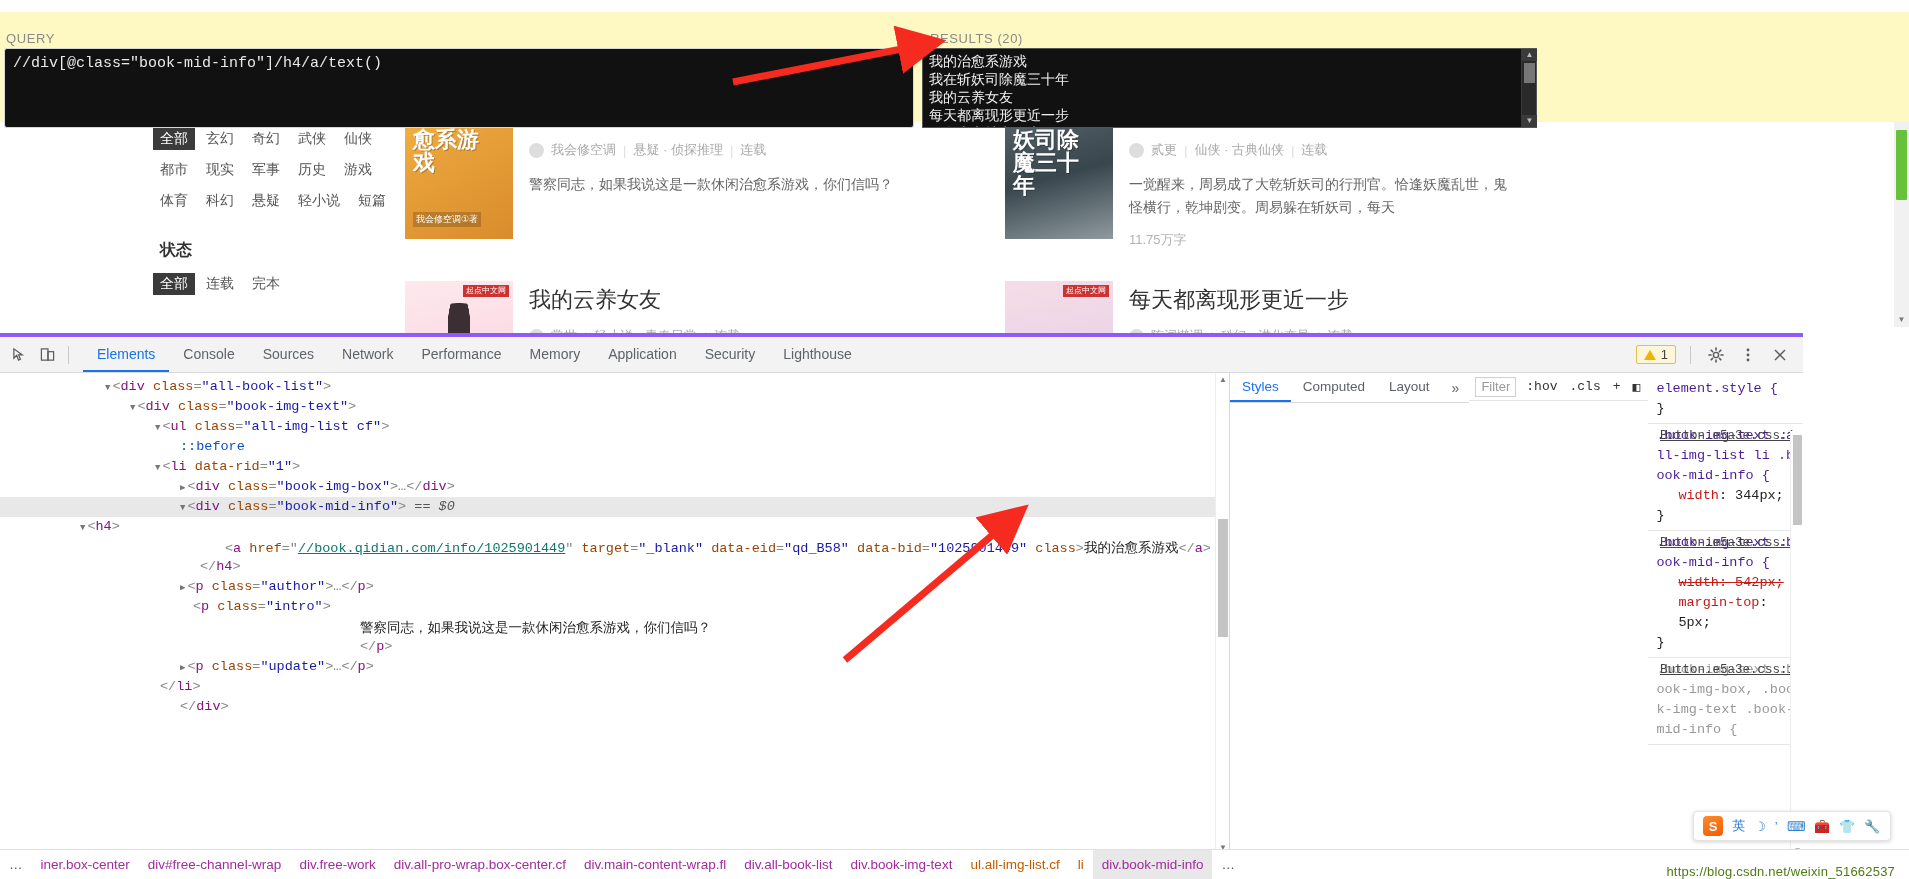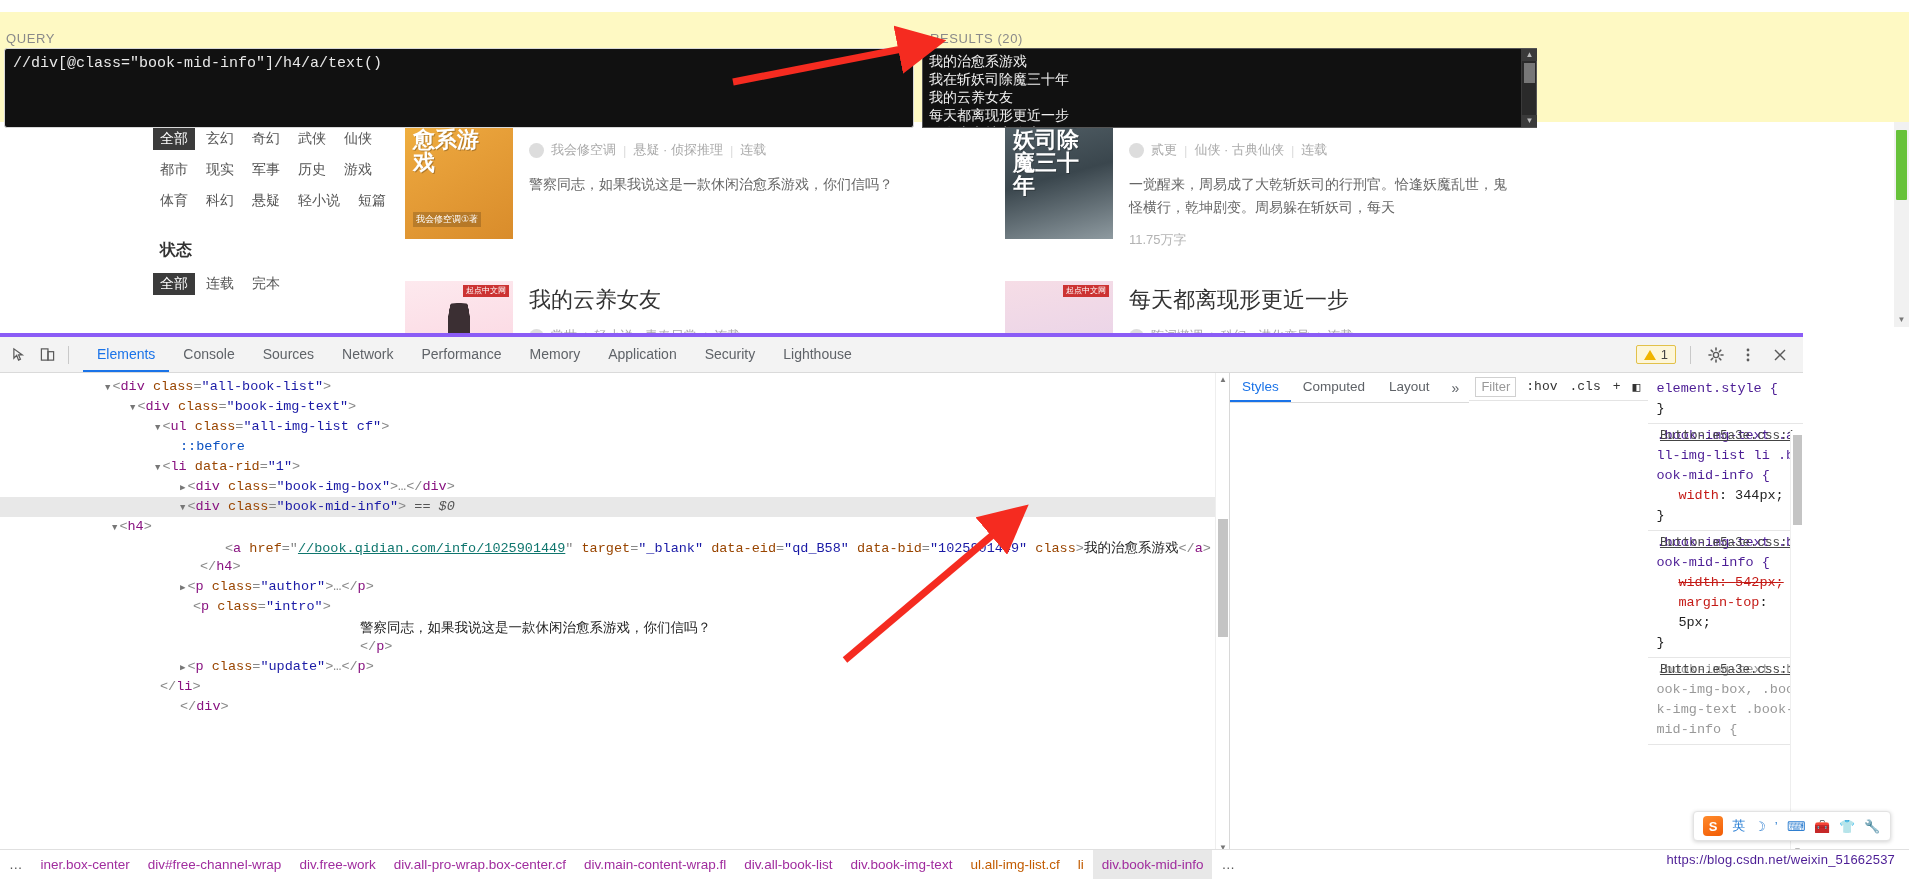--- a/index.html
+++ b/index.html
@@ -226,21 +226,21 @@
     border-top:1px solid #e0e0e0; background:#fff; display:flex; align-items:center;
     font-size:13.5px; font-family:"Liberation Sans",sans-serif; overflow:hidden;
   }
   .crumb{padding:0 9px; height:30px; display:flex; align-items:center; white-space:nowrap;}
   .crumb.sel{background:#e8e8e8;}
   .crumb.c-div{color:#a02c9e;}
   .crumb.c-ul{color:#c25b00;}
   .crumb.c-li{color:#c25b00;}
   .crumb.c-dots{color:#555;}
   .watermark{
-    position:absolute; right:14px; bottom:12px; font-size:13px; color:#4c1d95;
+    position:absolute; right:14px; bottom:0; font-size:13px; color:#4d7c0f;
     font-family:"Liberation Sans",sans-serif; letter-spacing:.2px;
   }
 
   
   .ime{
     position:absolute; right:18px; bottom:38px; height:30px; background:#fff;
     border:1px solid #e3e3e3; border-radius:4px; display:flex; align-items:center;
     gap:9px; padding:0 9px; box-shadow:0 1px 4px rgba(0,0,0,.18); z-index:70;
   }
   .ime-logo{width:20px;height:20px;border-radius:4px;background:linear-gradient(160deg,#ff8a2b,#f25c05);color:#fff;font-size:13px;font-weight:bold;display:flex;align-items:center;justify-content:center;}
@@ -529,21 +529,21 @@
           </div>
 
           <div class="dl" style="padding-left:180px">
             <span class="tri">▶</span><span class="pun">&lt;</span><span class="tag">div</span> <span class="attr">class</span><span class="pun">=</span><span class="val">"book-img-box"</span><span class="pun">&gt;</span><span class="pun">…</span><span class="pun">&lt;/</span><span class="tag">div</span><span class="pun">&gt;</span>
           </div>
 
           <div class="dl sel" style="padding-left:180px">
             <span class="tri">▼</span><span class="pun">&lt;</span><span class="tag">div</span> <span class="attr">class</span><span class="pun">=</span><span class="val">"book-mid-info"</span><span class="pun">&gt;</span> <span class="eq0">== $0</span>
           </div>
 
-          <div class="dl" style="padding-left:112px">
+          <div class="dl" style="padding-left:80px">
             <span class="tri">▼</span><span class="pun">&lt;</span><span class="tag">h4</span><span class="pun">&gt;</span>
           </div>
 
           <div class="dl" style="padding-left:225px">
             <span class="pun">&lt;</span><span class="tag">a</span>
             <span class="attr">href</span><span class="pun">=</span><span class="pun">"</span><span class="lnk">//book.qidian.com/info/1025901449</span><span class="pun">"</span>
             <span class="attr">target</span><span class="pun">=</span><span class="val">"<span>_blank</span>"</span>
             <span class="attr">data-eid</span><span class="pun">=</span><span class="val">"<span>qd_B58</span>"</span>
             <span class="attr">data-bid</span><span class="pun">=</span><span class="val">"<span>1025901449</span>"</span>
             <span class="attr">class</span><span class="pun">&gt;</span><span class="textnode cjk">我的治愈系游戏</span><span class="pun">&lt;/</span><span class="tag">a</span><span class="pun">&gt;</span>

